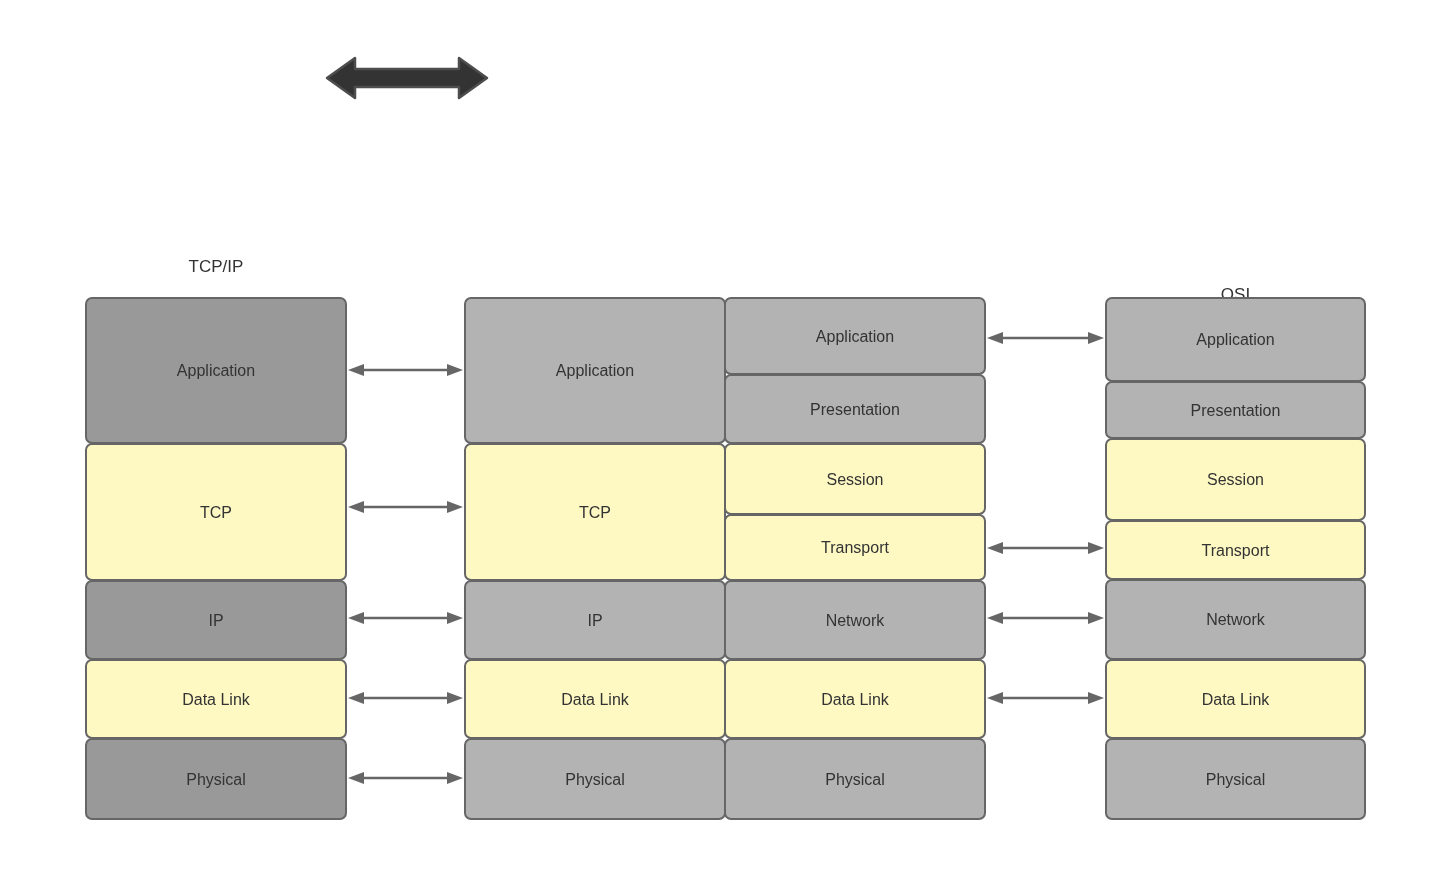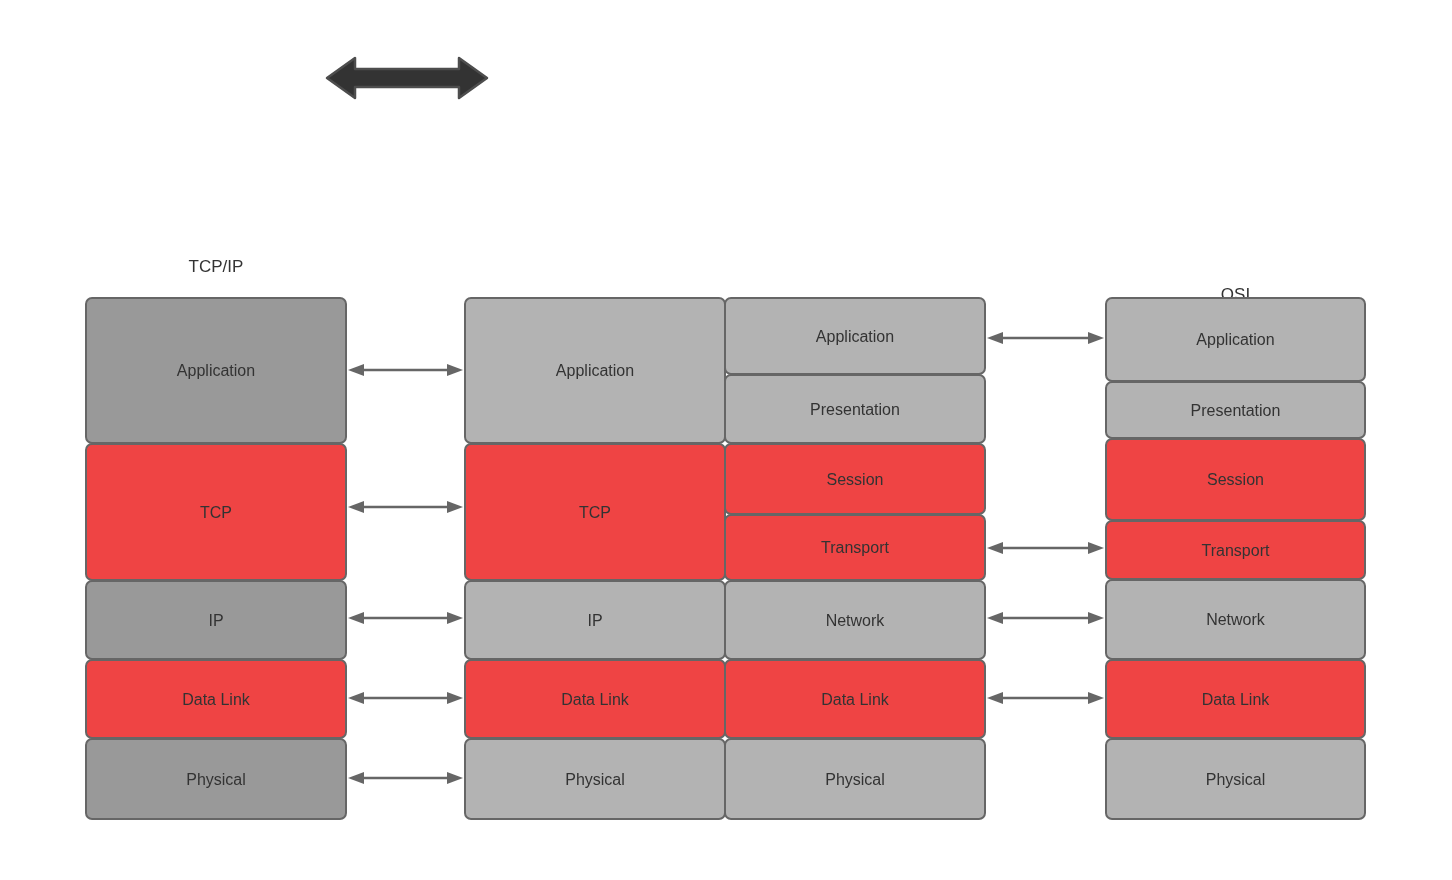--- a/index.html
+++ b/index.html
@@ -42,21 +42,21 @@
     justify-content: center;
     font-size: 16px;
     line-height: 19px;
     color: #333333;
     text-align: center;
     white-space: nowrap;
     background: #ffffff;
   }
   .fill-dark  { background: #999999; }
   .fill-light { background: #b3b3b3; }
-  .fill-white { background: #ef4444; }
+  .fill-white { background: #fef9c3; }
 
   
   .connector {
     position: absolute;
     pointer-events: none;
   }
   .connector svg { display: block; }
 
   
   .big-arrow {

